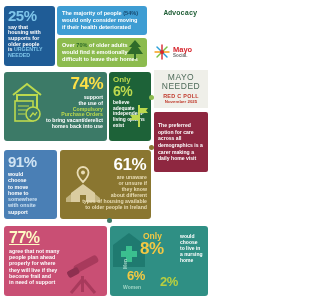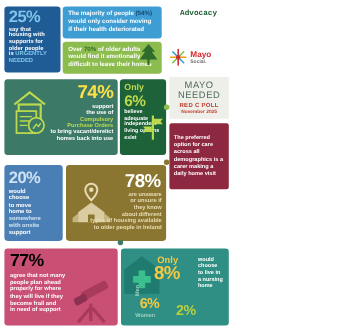--- a/index.html
+++ b/index.html
@@ -81,21 +81,21 @@
 
   
   #c-61 { left:60px; top:150px; width:91px; height:69px; background:#8a7630; border-radius:3px; }
   #c-61 .n { position:absolute; right:5px; top:5px; font-size:17px; color:#ffffff; font-weight:bold; letter-spacing:-0.5px; }
   #c-61 .t { position:absolute; right:4px; top:24px; left:6px; font-size:5.2px; color:#e8dcb4; font-weight:bold;
              text-align:right; line-height:1.16; }
   #c-61 .ico { position:absolute; left:4px; top:14px; width:38px; height:40px; }
 
   
   #c-77 { left:4px; top:226px; width:103px; height:70px; background:#c94f74; border-radius:3px; padding:4px 5px; }
-  #c-77 .n { font-size:16px; color:#000000; font-weight:bold; line-height:1; letter-spacing:-0.5px; }
+  #c-77 .n { font-size:16px; color:#fef9c3; font-weight:bold; line-height:1; letter-spacing:-0.5px;text-decoration:underline; }
   #c-77 .t { font-size:5.3px; color:#ffffff; font-weight:bold; line-height:1.17; margin-top:2px; width:70px; }
   #c-77 .ico { position:absolute; right:2px; bottom:2px; width:44px; height:44px; }
 
   
   #c-8 { left:110px; top:226px; width:98px; height:70px; background:#2f8f84; border-radius:3px; }
   #c-8 .only { position:absolute; left:33px; top:6px; font-size:8.5px; color:#f3c843; font-weight:bold; line-height:1; }
   #c-8 .n { position:absolute; left:30px; top:14px; font-size:17px; color:#f3c843; font-weight:bold; line-height:1; letter-spacing:-0.5px; }
   #c-8 .t { position:absolute; left:70px; top:7px; width:28px; font-size:5px; color:#ffffff; font-weight:bold; line-height:1.2; }
   #c-8 .ico { position:absolute; left:2px; top:6px; width:34px; height:36px; }
   #c-8 .menlab { position:absolute; left:12px; top:43px; font-size:5px; color:#9fd4c4; font-weight:bold;
@@ -207,42 +207,42 @@
       <div>exist</div>
     </div>
     <svg class="ico" viewBox="0 0 22 26">
       <rect x="10" y="2" width="2" height="22" fill="#bcd94e"></rect>
       <path d="M12 5 h8 l-2 2.5 l2 2.5 h-8 z" fill="#bcd94e"></path>
       <path d="M10 12 h-8 l2 2.5 l-2 2.5 h8 z" fill="#bcd94e"></path>
     </svg>
   </div>
 
   <div class="card" id="c-20">
-    <div class="n">20%</div>
+    <div class="n">91%</div>
     <div class="t">
       <div>would</div>
       <div>choose</div>
       <div>to move</div>
       <div>home to</div>
       <div class="hl">somewhere</div>
       <div class="hl">with onsite</div>
       <div>support</div>
     </div>
   </div>
 
   <div class="card" id="c-61">
     <svg class="ico" viewBox="0 0 38 40">
       <path d="M19 3 a5.5 5.5 0 0 1 5.5 5.5 c0 4-5.5 9.5-5.5 9.5 s-5.5-5.5-5.5-9.5 A5.5 5.5 0 0 1 19 3 z" fill="none" stroke="#e8dcb4" stroke-width="1.8"></path>
       <circle cx="19" cy="8.5" r="2" fill="#e8dcb4"></circle>
       <path d="M19 20 L31 29 L31 38 L7 38 L7 29 Z" fill="#e8dcb4" opacity="0.85"></path>
       <path d="M7 30 L2 34 L2 38 L7 38 Z" fill="#e8dcb4" opacity="0.6"></path>
       <path d="M31 30 L36 34 L36 38 L31 38 Z" fill="#e8dcb4" opacity="0.6"></path>
       <rect x="16" y="31" width="6" height="7" fill="#8a7630"></rect>
     </svg>
-    <div class="n">78%</div>
+    <div class="n">61%</div>
     <div class="t">
       <div>are unaware</div>
       <div>or unsure if</div>
       <div>they know</div>
       <div>about different</div>
       <div>types of housing available</div>
       <div>to older people in Ireland</div>
     </div>
   </div>
 

